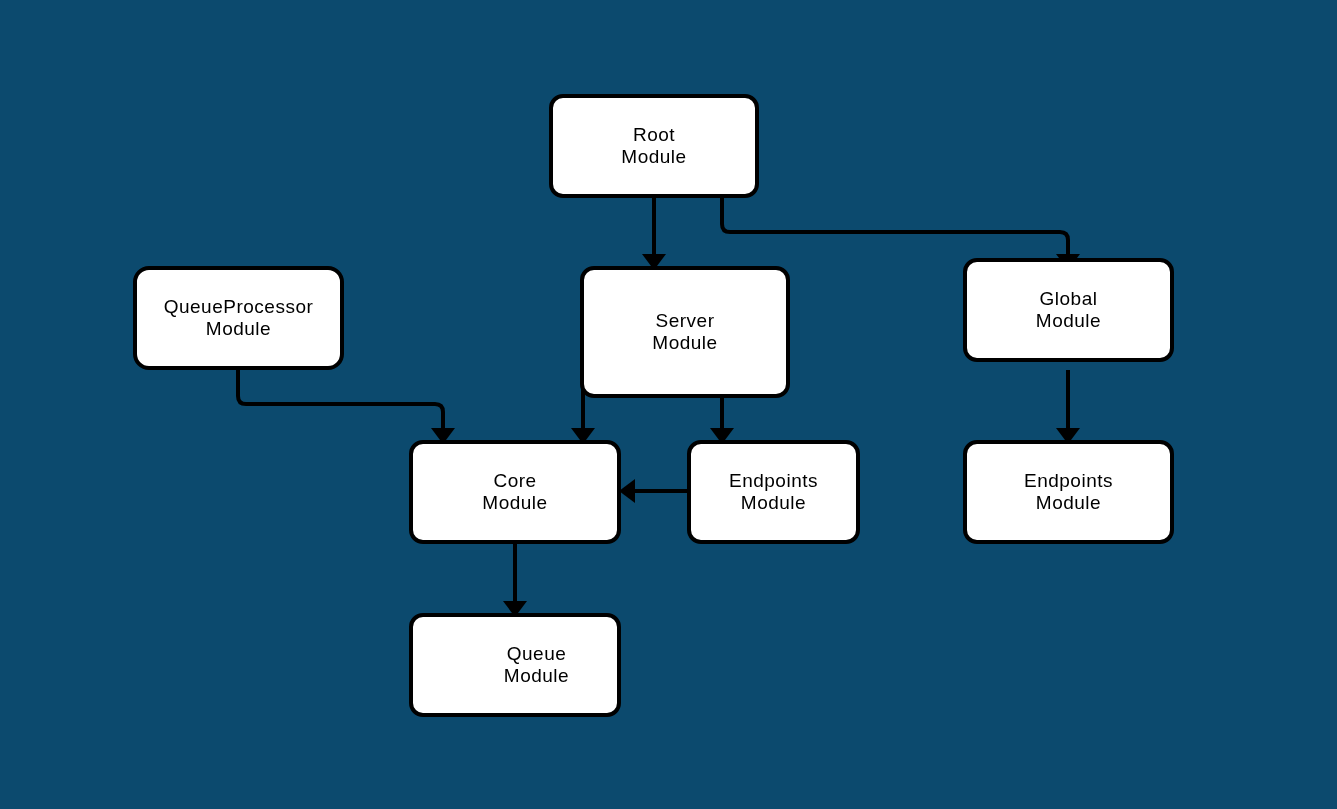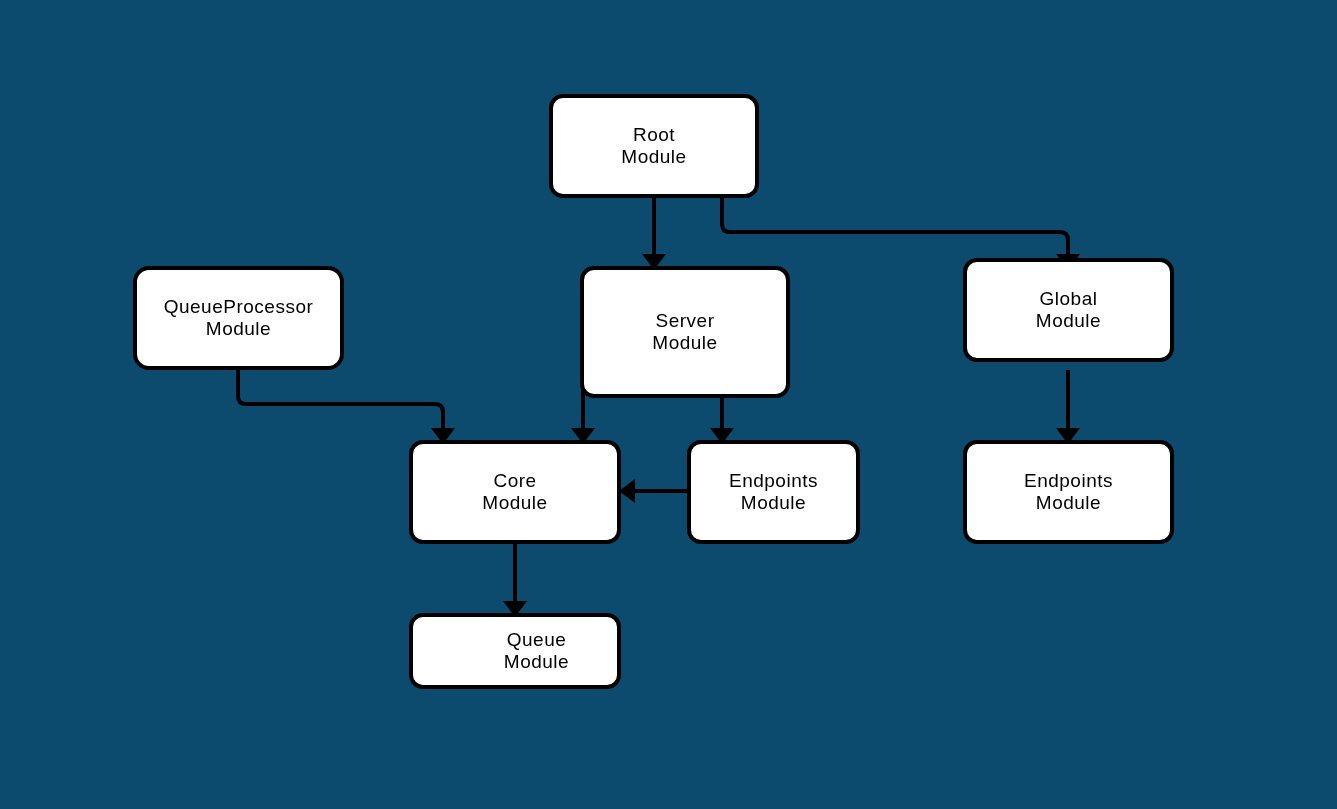--- a/index.html
+++ b/index.html
@@ -121,18 +121,18 @@
   <div class="node" style="left:687px; top:440px; width:173px; height:104px;">
     <div class="node-label">Endpoints</div>
     <div class="node-label">Module</div>
   </div>
 
   <div class="node" style="left:963px; top:440px; width:211px; height:104px;">
     <div class="node-label">Endpoints</div>
     <div class="node-label">Module</div>
   </div>
 
-  <div class="node" style="left:409px; top:613px; width:212px; height:76px;padding-left:43px;">
+  <div class="node" style="left:409px; top:613px; width:212px; height:104px;padding-left:43px;">
     <div class="node-label">Queue</div>
     <div class="node-label">Module</div>
   </div>
 
 </div>
 
 </body></html>

